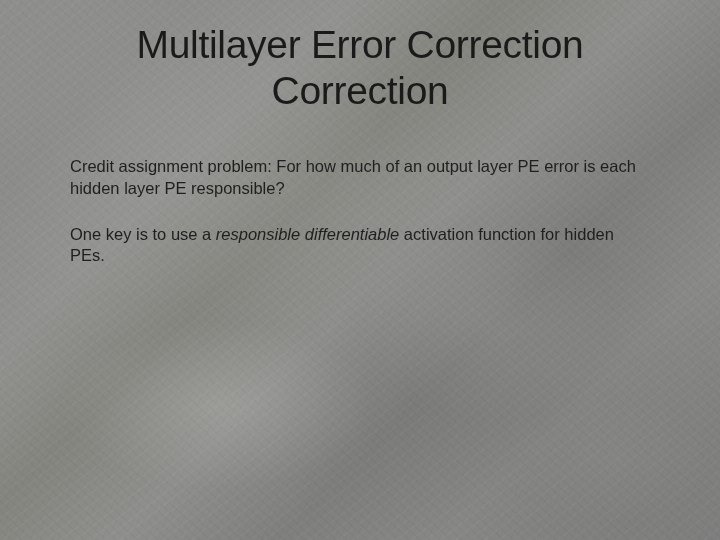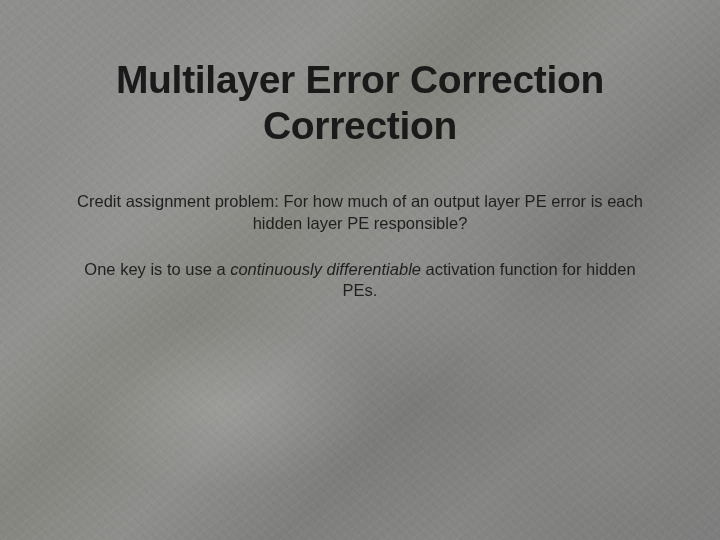--- a/index.html
+++ b/index.html
@@ -39,49 +39,48 @@
     }
     .content {
       position: relative;
       z-index: 2;
       width: 100%;
       height: 100%;
       padding: 22px 64px 0 64px;
     }
     .title {
       font-size: 39px;
-      font-weight: 700;
+      font-weight: 400;
       color: #1a1a1a;
       text-align: center;
       line-height: 1.18;
       letter-spacing: -0.3px;
       margin-bottom: 42px;
       font-family: Verdana, Geneva, sans-serif;
-      margin-top: 35px;
     }
     .body-text {
       font-size: 16.5px;
       color: #1f1f1f;
       line-height: 1.32;
-      text-align: center;
+      text-align: left;
       padding: 0 6px;
     }
     .para { margin-bottom: 24px; }
     .italic { font-style: italic; }
   </style>
 </head>
 <body>
 
 <div class="slide-bg"></div>
 
 <div class="content">
   <h1 class="title">
     <span>Multilayer Error Correction</span><br>
     <span>Correction</span>
   </h1>
 
   <div class="body-text">
     <p class="para">Credit assignment problem:  For how much of an output layer PE error is each hidden layer PE responsible?</p>
     <p class="para">
-      <span>One key is to use a </span><span class="italic">continuously differentiable</span><span> activation function for hidden PEs.</span>
+      <span>One key is to use a </span><span class="italic">responsible differentiable</span><span> activation function for hidden PEs.</span>
     </p>
   </div>
 </div>
 
 </body></html>

